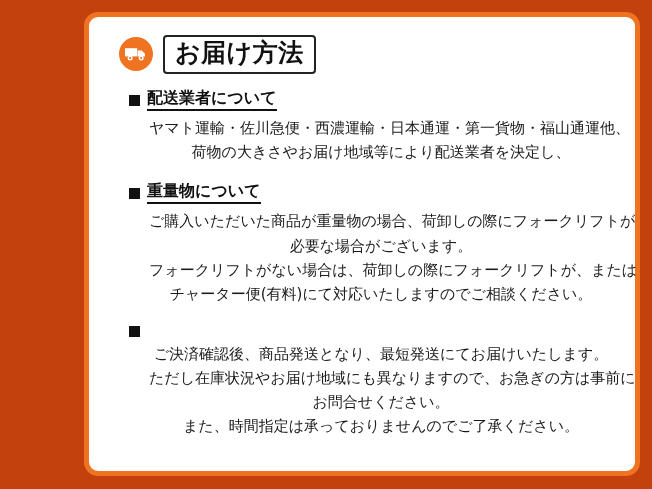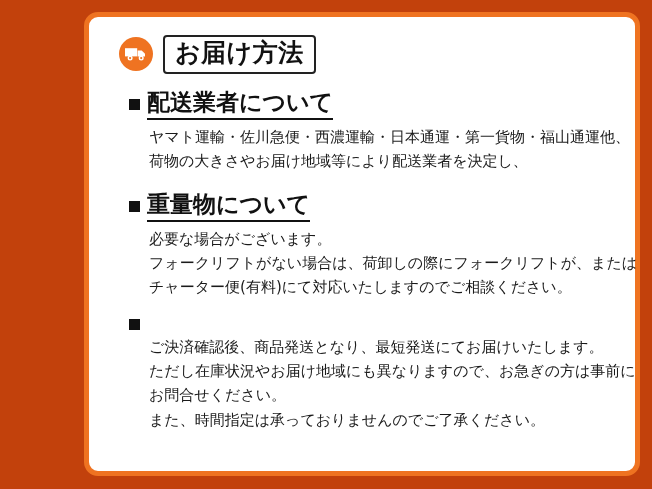--- a/index.html
+++ b/index.html
@@ -90,37 +90,38 @@
     margin-bottom: 4px;
   }
   .sq {
     width: 11px;
     height: 11px;
     background: #111111;
     flex: 0 0 auto;
     margin-top: 2px;
   }
   .section-title {
-    font-size: 23px;
+    font-size: 16px;
     font-weight: bold;
     color: #111111;
     border-bottom: 2px solid #111111;
     padding-bottom: 1px;
     line-height: 1.25;
     white-space: nowrap;
   }
   .lines {
     padding-left: 20px;
     margin-top: 5px;
   }
   .line {
     font-size: 15px;
     color: #1a1a1a;
     line-height: 1.62;
     white-space: nowrap;
+    text-align: center;
   }
   .sec-1 { margin-top: 14px; }
   .sec-2 { margin-top: 17px; }
   .sec-3 { margin-top: 17px; }
 </style>
 </head>
 <body>
 
 <div class="page">
   <div class="card">
@@ -152,20 +153,21 @@
           <div class="line">荷物の大きさやお届け地域等により配送業者を決定し、</div>
         </div>
       </div>
 
       <div class="section sec-2">
         <div class="section-head">
           <span class="sq"></span>
           <span class="section-title">重量物について</span>
         </div>
         <div class="lines">
+          <div class="line">ご購入いただいた商品が重量物の場合、荷卸しの際にフォークリフトが</div>
           <div class="line">必要な場合がございます。</div>
           <div class="line">フォークリフトがない場合は、荷卸しの際にフォークリフトが、または</div>
           <div class="line">チャーター便(有料)にて対応いたしますのでご相談ください。</div>
         </div>
       </div>
 
       <div class="section sec-3">
         <div class="section-head">
           <span class="sq"></span>
         </div>

